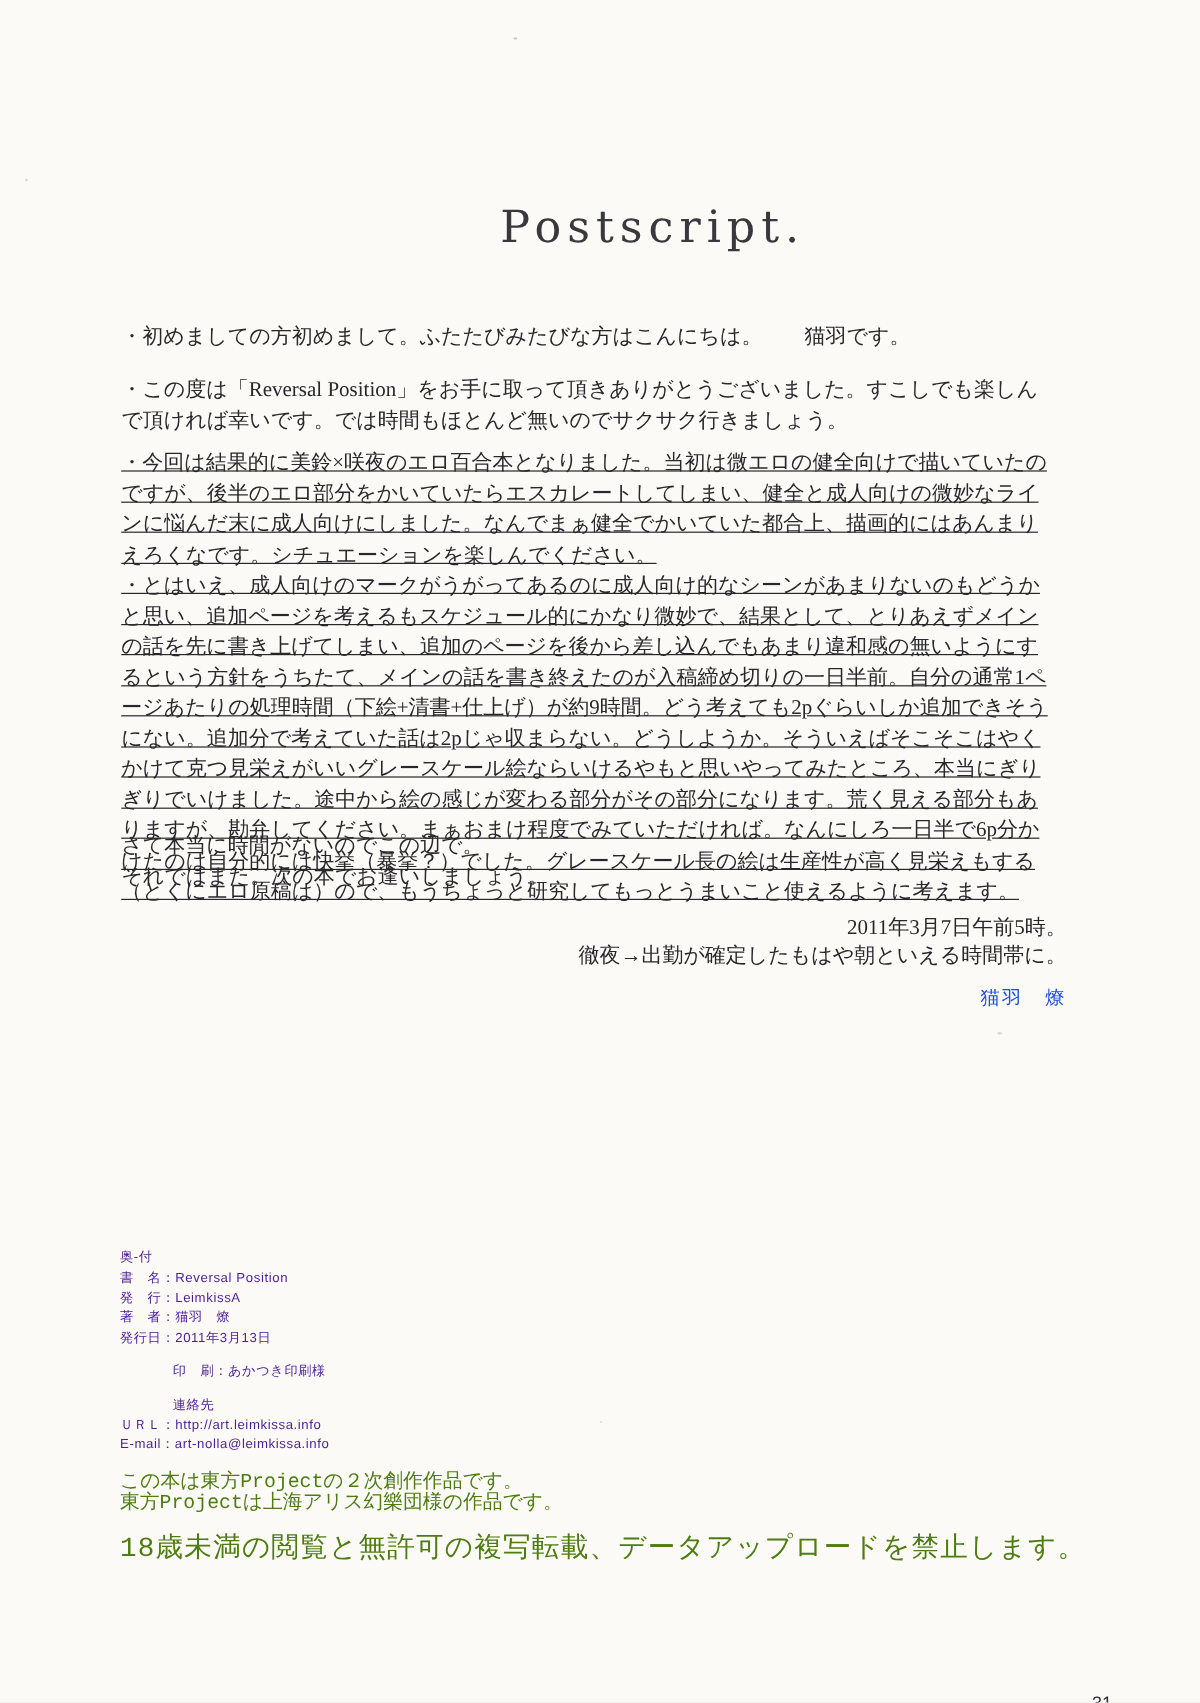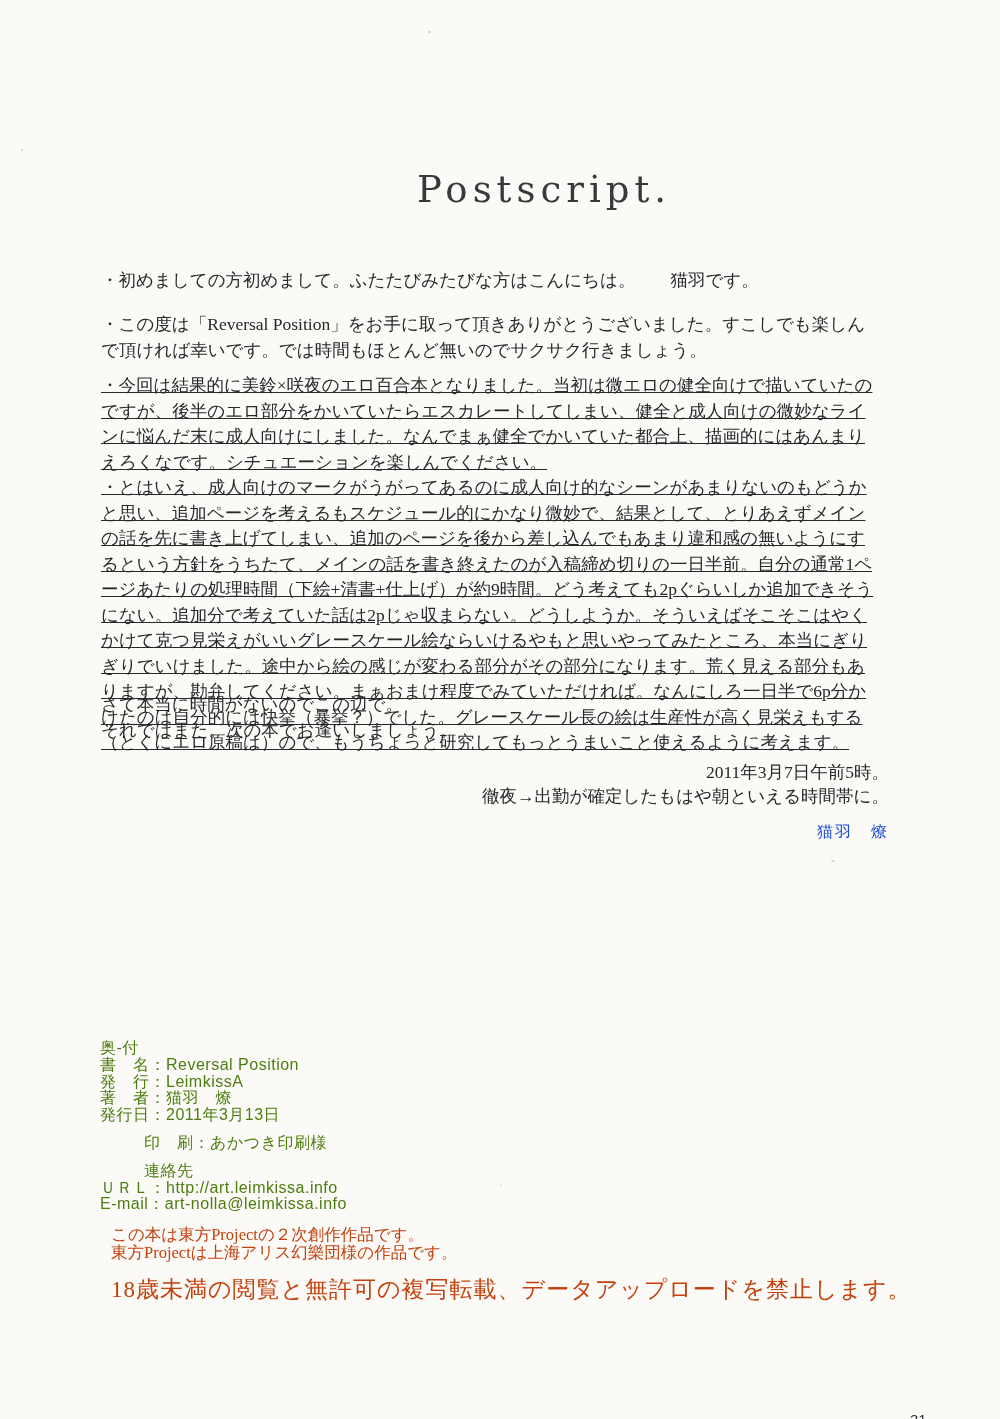--- a/index.html
+++ b/index.html
@@ -67,35 +67,34 @@
     font-size: 16px;
     letter-spacing: 2px;
     color: #1d4ed8;
   }
   
   .colophon {
     position: absolute;
     top: 1040px;
     left: 100px;
     font-family: "Liberation Sans", "DejaVu Sans", sans-serif;
-    font-size: 16px;
+    font-size: 11px;
     line-height: 16.8px;
     letter-spacing: 0.5px;
-    color: #4d7c0f;
+    color: #4c1d95;
   }
   .colophon div { margin: 0; }
   .colophon .gap { margin-top: 11px; margin-left: 44px; }
   
   .notices {
     position: absolute;
     top: 1226px;
     left: 100px;
-    font-family: Liberation Serif, serif;
-    color: #c2410c;
-    margin-left: 11px;
+    font-family: Liberation Mono, monospace;
+    color: #4d7c0f;
   }
   .notices .derivative {
     font-size: 16.5px;
     line-height: 18px;
     margin: 0;
   }
   .notices .age {
     margin-top: 12px;
     font-size: 23px;
     letter-spacing: 1px;

